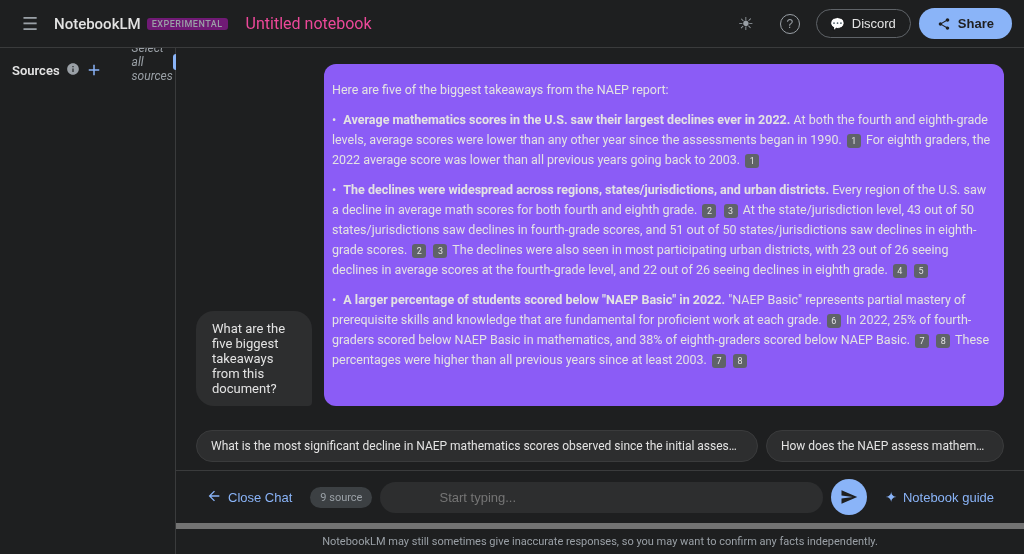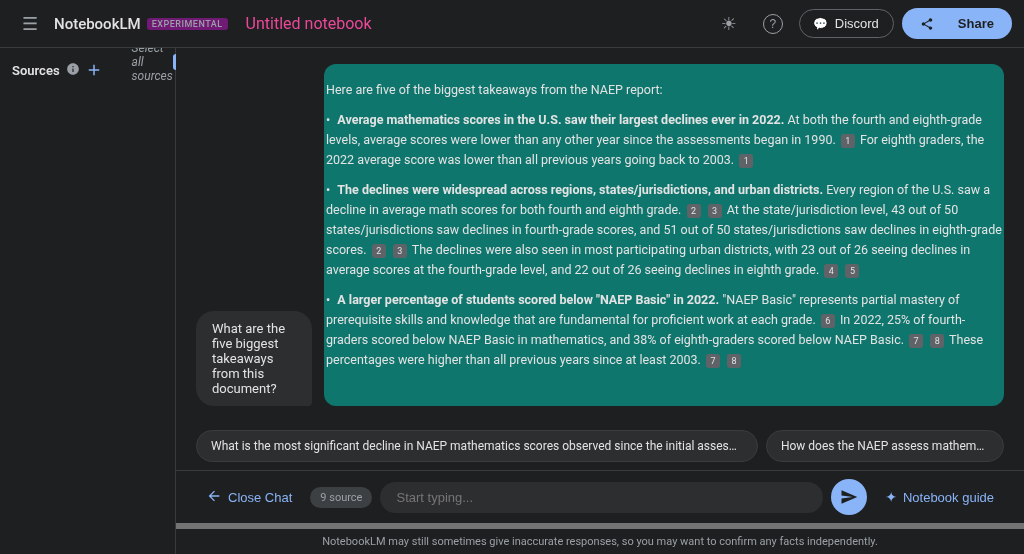--- a/index.html
+++ b/index.html
@@ -92,21 +92,21 @@
       background: #8ab4f8;
       color: #1e1f20;
       border: none;
       border-radius: 20px;
       padding: 8px 18px;
       font-size: 13px;
       font-weight: 600;
       cursor: pointer;
       display: flex;
       align-items: center;
-      gap: 24px;
+      gap: 7px;
     }
 
     
     .main-layout {
       display: flex;
       flex: 1;
       overflow: hidden;
     }
 
     
@@ -222,23 +222,23 @@
       align-self: flex-end;
       background: #2d2e2f;
       border-radius: 18px 18px 4px 18px;
       padding: 10px 16px;
       font-size: 13px;
       color: #e3e3e3;
       max-width: 400px;
     }
 
     .ai-response-card {
-      background: #0f766e;
+      background: #8b5cf6;
       border-radius: 12px;
-      padding: 16px 2px;
+      padding: 16px 8px;
       font-size: 12.5px;
       color: #e3e3e3;
       line-height: 1.6;
       max-width: 680px;
     }
     .ai-response-card p { margin-bottom: 10px; }
     .ai-response-card p:last-child { margin-bottom: 0; }
     .bold-text { font-weight: 700; }
     .citation {
       display: inline-flex;
@@ -316,20 +316,21 @@
       align-items: center;
       padding: 8px 16px;
     }
     .chat-input {
       background: none;
       border: none;
       color: #9aa0a6;
       font-size: 13px;
       flex: 1;
       outline: none;
+      margin-left: 43px;
     }
     .send-btn {
       background: #8ab4f8;
       border: none;
       border-radius: 50%;
       width: 36px;
       height: 36px;
       display: flex;
       align-items: center;
       justify-content: center;

